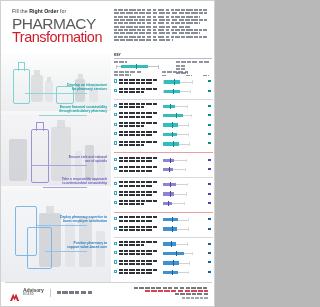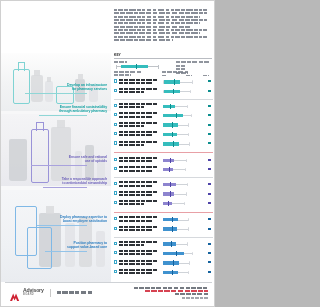--- a/index.html
+++ b/index.html
@@ -193,20 +193,27 @@
     </div>
     <div class="callout c-blue" style="right:4px;top:214px;font-size:3.5px;">
       <span class="l">Deploy pharmacy expertise to</span>
       <span class="l">boost employee satisfaction</span>
     </div>
     <div class="callout c-blue" style="right:4px;top:240px;font-size:3.5px;">
       <span class="l">Position pharmacy to</span>
       <span class="l">support value-based care</span>
     </div>
 
+    <div class="title-box">
+      <div class="eyebrow">
+        <span>Fill the </span><b>Right Order</b><span> for</span>
+      </div>
+      <div class="t-pharmacy">PHARMACY</div>
+      <div class="t-transform">Transformation</div>
+    </div>
   </div>
 
   <div class="right-col">
 
     <div class="intro">
       <div class="mt w95"></div>
       <div class="mt w95 alt"></div>
       <div class="mt w88"></div>
       <div class="mt w95 alt"></div>
       <div class="mt w88"></div>

